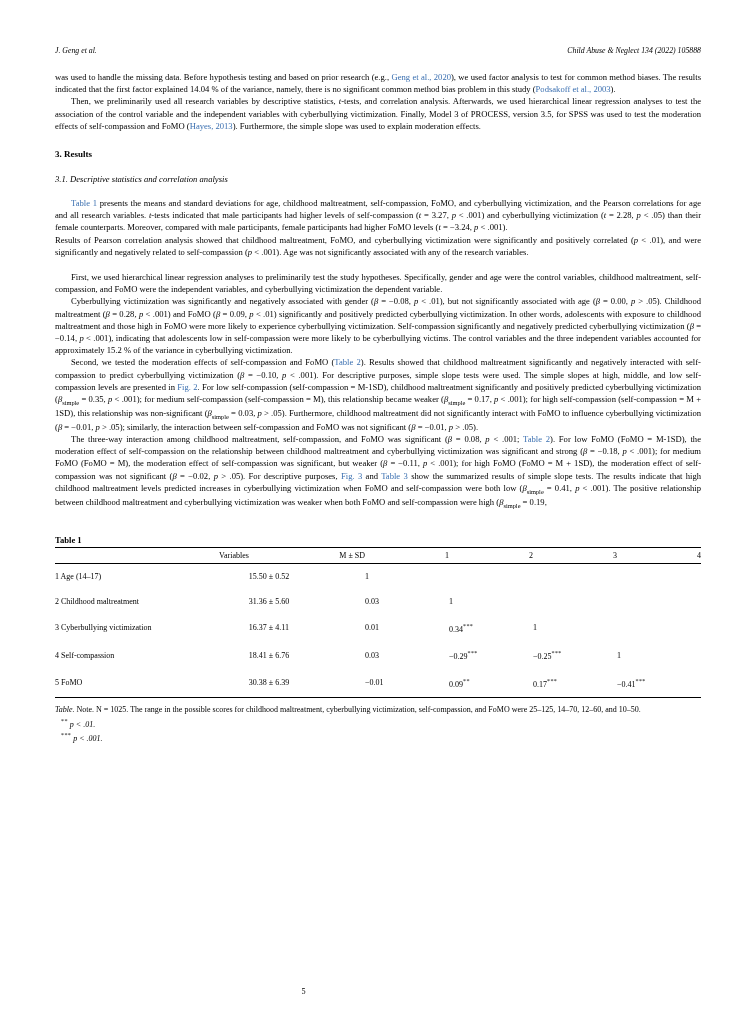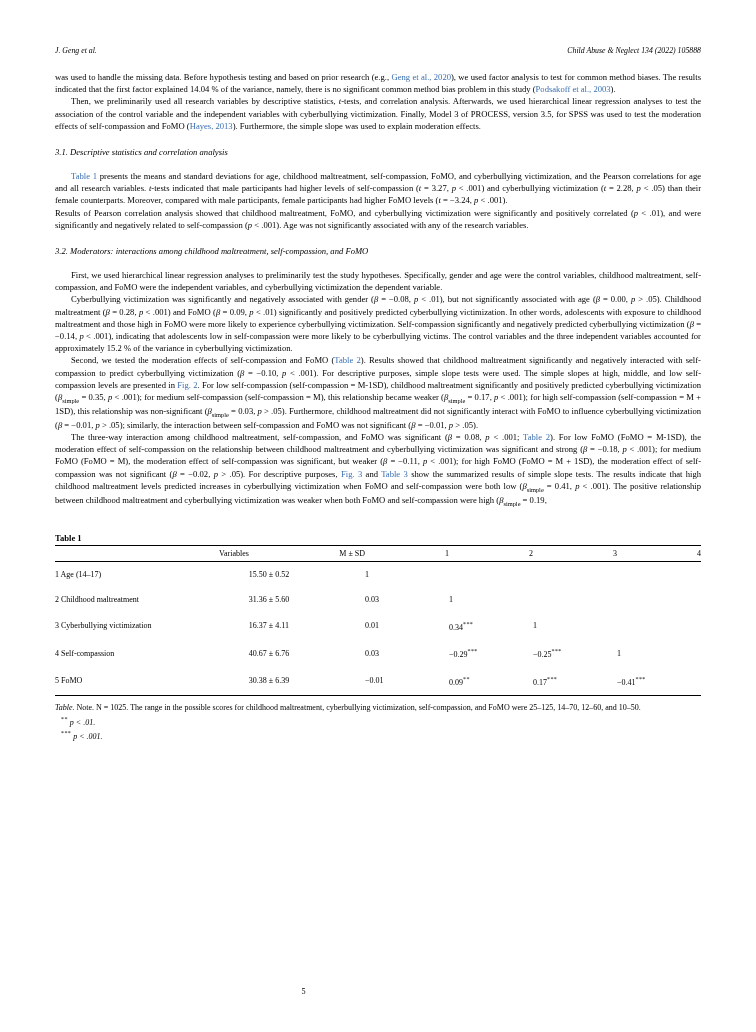--- a/index.html
+++ b/index.html
@@ -132,28 +132,28 @@
 
     <div class="runhead">
       <div class="left">J. Geng et al.</div>
       <div class="right">Child Abuse &amp; Neglect 134 (2022) 105888</div>
     </div>
 
     <p class="body">was used to handle the missing data. Before hypothesis testing and based on prior research (e.g., <span class="link">Geng et al., 2020</span>), we used factor analysis to test for common method biases. The results indicated that the first factor explained 14.04 % of the variance, namely, there is no significant common method bias problem in this study (<span class="link">Podsakoff et al., 2003</span>).</p>
 
     <p class="body indent">Then, we preliminarily used all research variables by descriptive statistics, <i>t</i>-tests, and correlation analysis. Afterwards, we used hierarchical linear regression analyses to test the association of the control variable and the independent variables with cyberbullying victimization. Finally, Model 3 of PROCESS, version 3.5, for SPSS was used to test the moderation effects of self-compassion and FoMO (<span class="link">Hayes, 2013</span>). Furthermore, the simple slope was used to explain moderation effects.</p>
 
+    <h2 class="section">3.  Results</h2>
 
     <h3 class="subsection">3.1.  Descriptive statistics and correlation analysis</h3>
 
     <p class="body indent gap" style="margin-top:13px"><span class="link">Table 1</span> presents the means and standard deviations for age, childhood maltreatment, self-compassion, FoMO, and cyberbullying victimization, and the Pearson correlations for age and all research variables. <i>t</i>-tests indicated that male participants had higher levels of self-compassion (<i>t</i> = 3.27, <i>p</i> &lt; .001) and cyberbullying victimization (<i>t</i> = 2.28, <i>p</i> &lt; .05) than their female counterparts. Moreover, compared with male participants, female participants had higher FoMO levels (<i>t</i> = −3.24, <i>p</i> &lt; .001).</p>
 
     <p class="body">Results of Pearson correlation analysis showed that childhood maltreatment, FoMO, and cyberbullying victimization were significantly and positively correlated (<i>p</i> &lt; .01), and were significantly and negatively related to self-compassion (<i>p</i> &lt; .001). Age was not significantly associated with any of the research variables.</p>
 
-    <h3 class="subsection">3.2.  Moderators: interactions among childhood maltreatment, self-compassion, and FoMO</h3>
 
     <p class="body indent gap" style="margin-top:13px">First, we used hierarchical linear regression analyses to preliminarily test the study hypotheses. Specifically, gender and age were the control variables, childhood maltreatment, self-compassion, and FoMO were the independent variables, and cyberbullying victimization the dependent variable.</p>
 
     <p class="body indent">Cyberbullying victimization was significantly and negatively associated with gender (<i>β</i> = −0.08, <i>p</i> &lt; .01), but not significantly associated with age (<i>β</i> = 0.00, <i>p</i> &gt; .05). Childhood maltreatment (<i>β</i> = 0.28, <i>p</i> &lt; .001) and FoMO (<i>β</i> = 0.09, <i>p</i> &lt; .01) significantly and positively predicted cyberbullying victimization. In other words, adolescents with exposure to childhood maltreatment and those high in FoMO were more likely to experience cyberbullying victimization. Self-compassion significantly and negatively predicted cyberbullying victimization (<i>β</i> = −0.14, <i>p</i> &lt; .001), indicating that adolescents low in self-compassion were more likely to be cyberbullying victims. The control variables and the three independent variables accounted for approximately 15.2 % of the variance in cyberbullying victimization.</p>
 
     <p class="body indent">Second, we tested the moderation effects of self-compassion and FoMO (<span class="link">Table 2</span>). Results showed that childhood maltreatment significantly and negatively interacted with self-compassion to predict cyberbullying victimization (<i>β</i> = −0.10, <i>p</i> &lt; .001). For descriptive purposes, simple slope tests were used. The simple slopes at high, middle, and low self-compassion levels are presented in <span class="link">Fig. 2</span>. For low self-compassion (self-compassion = M-1SD), childhood maltreatment significantly and positively predicted cyberbullying victimization (<i>β</i><sub>simple</sub> = 0.35, <i>p</i> &lt; .001); for medium self-compassion (self-compassion = M), this relationship became weaker (<i>β</i><sub>simple</sub> = 0.17, <i>p</i> &lt; .001); for high self-compassion (self-compassion = M + 1SD), this relationship was non-significant (<i>β</i><sub>simple</sub> = 0.03, <i>p</i> &gt; .05). Furthermore, childhood maltreatment did not significantly interact with FoMO to influence cyberbullying victimization (<i>β</i> = −0.01, <i>p</i> &gt; .05); similarly, the interaction between self-compassion and FoMO was not significant (<i>β</i> = −0.01, <i>p</i> &gt; .05).</p>
 
     <p class="body indent">The three-way interaction among childhood maltreatment, self-compassion, and FoMO was significant (<i>β</i> = 0.08, <i>p</i> &lt; .001; <span class="link">Table 2</span>). For low FoMO (FoMO = M-1SD), the moderation effect of self-compassion on the relationship between childhood maltreatment and cyberbullying victimization was significant and strong (<i>β</i> = −0.18, <i>p</i> &lt; .001); for medium FoMO (FoMO = M), the moderation effect of self-compassion was significant, but weaker (<i>β</i> = −0.11, <i>p</i> &lt; .001); for high FoMO (FoMO = M + 1SD), the moderation effect of self-compassion was not significant (<i>β</i> = −0.02, <i>p</i> &gt; .05). For descriptive purposes, <span class="link">Fig. 3</span> and <span class="link">Table 3</span> show the summarized results of simple slope tests. The results indicate that high childhood maltreatment levels predicted increases in cyberbullying victimization when FoMO and self-compassion were both low (<i>β</i><sub>simple</sub> = 0.41, <i>p</i> &lt; .001). The positive relationship between childhood maltreatment and cyberbullying victimization was weaker when both FoMO and self-compassion were high (<i>β</i><sub>simple</sub> = 0.19,</p>
 
     <div class="table-block">
@@ -189,21 +189,21 @@
           <tr>
             <td>3 Cyberbullying victimization</td>
             <td>16.37 ± 4.11</td>
             <td>0.01</td>
             <td>0.34<span class="supstars">***</span></td>
             <td>1</td>
             <td></td>
           </tr>
           <tr>
             <td>4 Self-compassion</td>
-            <td>40.67 ± 6.76</td>
+            <td>18.41 ± 6.76</td>
             <td>0.03</td>
             <td>−0.29<span class="supstars">***</span></td>
             <td>−0.25<span class="supstars">***</span></td>
             <td>1</td>
           </tr>
           <tr>
             <td>5 FoMO</td>
             <td>30.38 ± 6.39</td>
             <td>−0.01</td>
             <td>0.09<span class="supstars">**</span></td>

